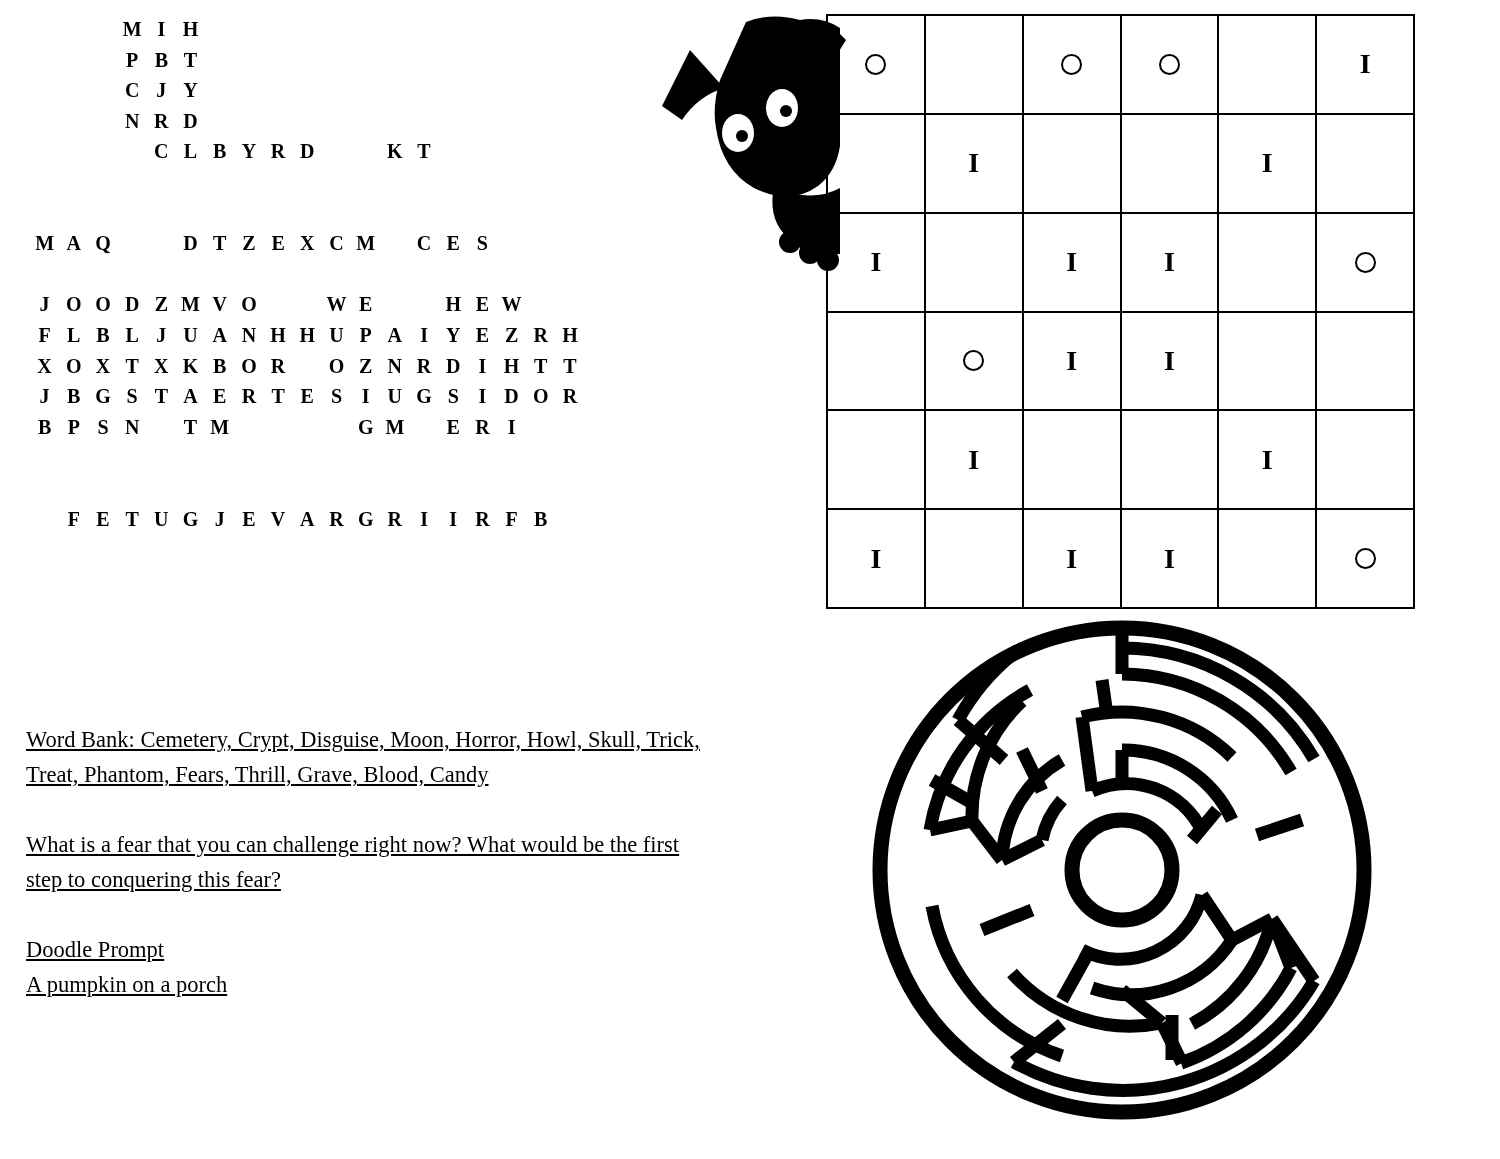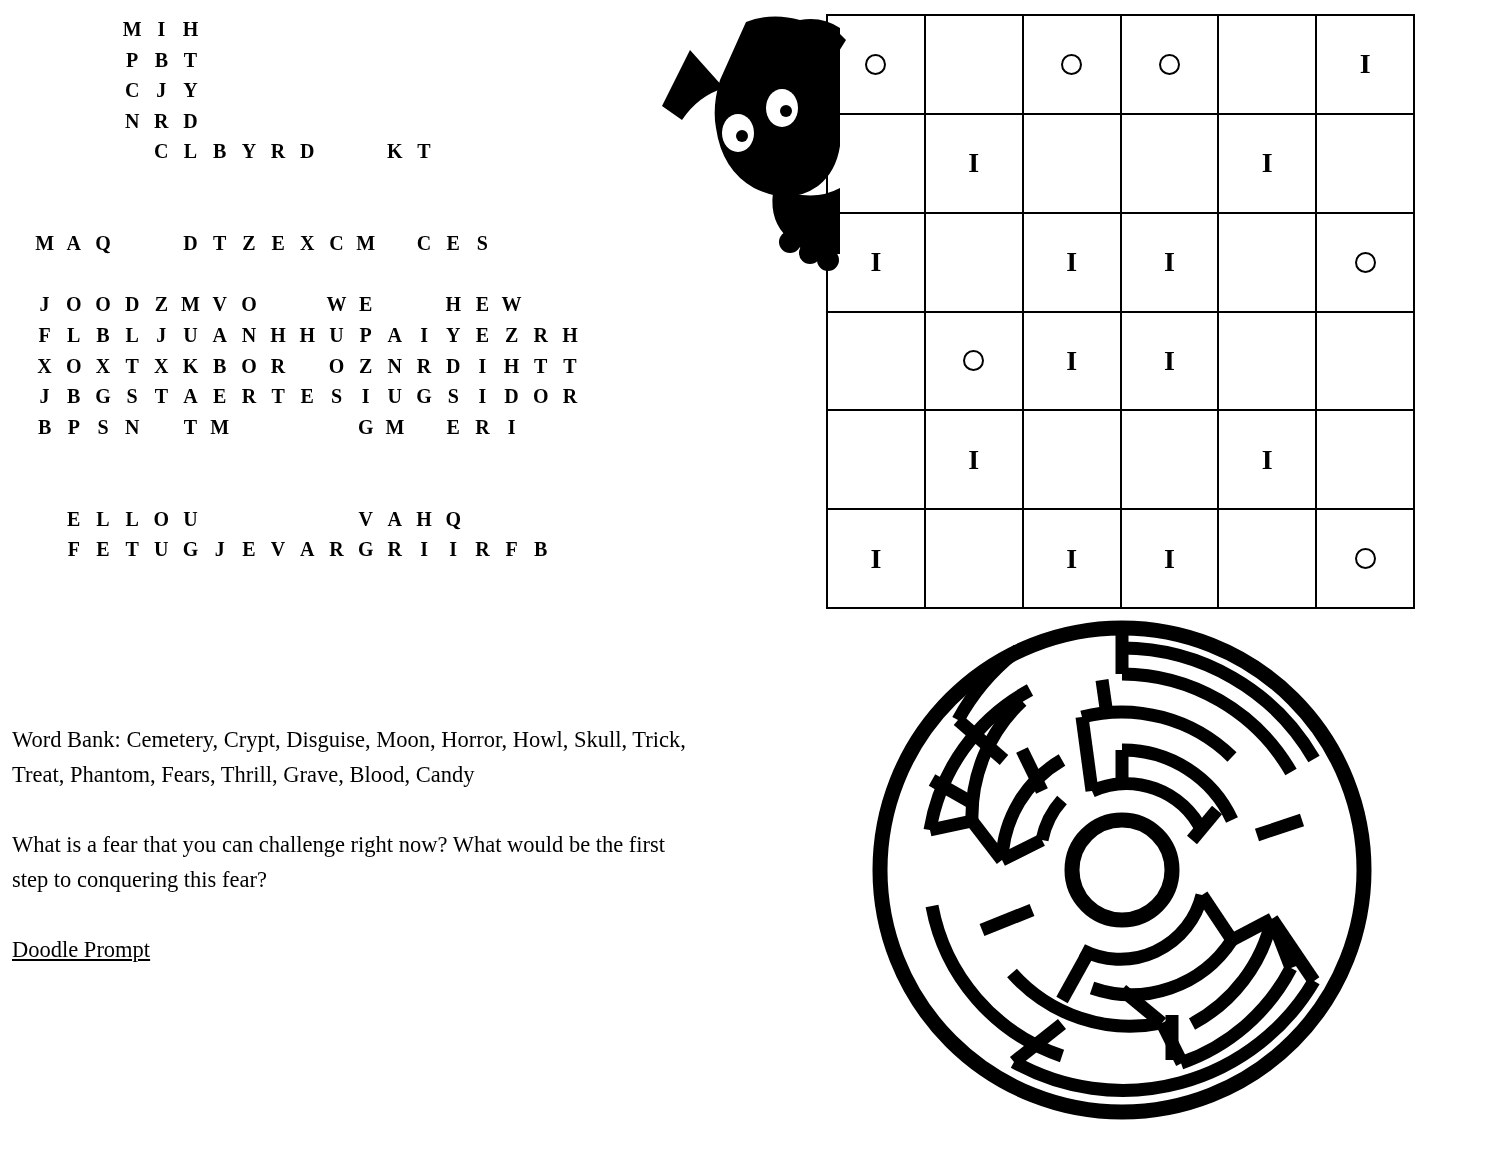--- a/index.html
+++ b/index.html
@@ -34,25 +34,26 @@
   }
   .ws-row span {
     display: inline-block;
     width: 29.2px;
     text-align: center;
   }
 
   
   #textblock {
     position: absolute;
-    left: 12px;
+    left: 26px;
     top: 722px;
     width: 690px;
     font-size: 22.5px;
     line-height: 35px;
+    text-decoration: underline;
   }
   #textblock p {
     margin: 0;
   }
   .spacer {
     height: 35px;
   }
   .underline-head {
     text-decoration: underline;
   }
@@ -121,21 +122,20 @@
     <div class="ws-row"><span>&nbsp;</span><span>&nbsp;</span><span>&nbsp;</span><span>&nbsp;</span><span>&nbsp;</span><span>&nbsp;</span><span>&nbsp;</span><span>&nbsp;</span><span>&nbsp;</span><span>&nbsp;</span><span>&nbsp;</span><span>&nbsp;</span><span>&nbsp;</span><span>&nbsp;</span><span>&nbsp;</span><span>&nbsp;</span><span>&nbsp;</span></div>
     <div class="ws-row"><span>M</span><span>A</span><span>Q</span><span>&nbsp;</span><span>&nbsp;</span><span>D</span><span>T</span><span>Z</span><span>E</span><span>X</span><span>C</span><span>M</span><span>&nbsp;</span><span>C</span><span>E</span><span>S</span></div>
     <div class="ws-row"><span>&nbsp;</span><span>&nbsp;</span><span>&nbsp;</span><span>&nbsp;</span><span>&nbsp;</span><span>&nbsp;</span><span>&nbsp;</span><span>&nbsp;</span><span>&nbsp;</span><span>&nbsp;</span><span>&nbsp;</span><span>&nbsp;</span><span>&nbsp;</span><span>&nbsp;</span><span>&nbsp;</span></div>
     <div class="ws-row"><span>J</span><span>O</span><span>O</span><span>D</span><span>Z</span><span>M</span><span>V</span><span>O</span><span>&nbsp;</span><span>&nbsp;</span><span>W</span><span>E</span><span>&nbsp;</span><span>&nbsp;</span><span>H</span><span>E</span><span>W</span></div>
     <div class="ws-row"><span>F</span><span>L</span><span>B</span><span>L</span><span>J</span><span>U</span><span>A</span><span>N</span><span>H</span><span>H</span><span>U</span><span>P</span><span>A</span><span>I</span><span>Y</span><span>E</span><span>Z</span><span>R</span><span>H</span></div>
     <div class="ws-row"><span>X</span><span>O</span><span>X</span><span>T</span><span>X</span><span>K</span><span>B</span><span>O</span><span>R</span><span>&nbsp;</span><span>O</span><span>Z</span><span>N</span><span>R</span><span>D</span><span>I</span><span>H</span><span>T</span><span>T</span></div>
     <div class="ws-row"><span>J</span><span>B</span><span>G</span><span>S</span><span>T</span><span>A</span><span>E</span><span>R</span><span>T</span><span>E</span><span>S</span><span>I</span><span>U</span><span>G</span><span>S</span><span>I</span><span>D</span><span>O</span><span>R</span></div>
     <div class="ws-row"><span>B</span><span>P</span><span>S</span><span>N</span><span>&nbsp;</span><span>T</span><span>M</span><span>&nbsp;</span><span>&nbsp;</span><span>&nbsp;</span><span>&nbsp;</span><span>G</span><span>M</span><span>&nbsp;</span><span>E</span><span>R</span><span>I</span></div>
     <div class="ws-row"><span>&nbsp;</span><span>&nbsp;</span><span>&nbsp;</span><span>&nbsp;</span><span>&nbsp;</span><span>&nbsp;</span><span>&nbsp;</span><span>&nbsp;</span><span>&nbsp;</span><span>&nbsp;</span><span>&nbsp;</span><span>&nbsp;</span></div>
     <div class="ws-row"><span>&nbsp;</span><span>&nbsp;</span><span>&nbsp;</span><span>&nbsp;</span><span>&nbsp;</span><span>&nbsp;</span><span>&nbsp;</span><span>&nbsp;</span><span>&nbsp;</span><span>&nbsp;</span><span>&nbsp;</span><span>&nbsp;</span><span>&nbsp;</span></div>
-    <div class="ws-row"><span>&nbsp;</span><span>E</span><span>L</span><span>L</span><span>O</span><span>U</span><span>&nbsp;</span><span>&nbsp;</span><span>&nbsp;</span><span>&nbsp;</span><span>&nbsp;</span><span>V</span><span>A</span><span>H</span><span>Q</span></div>
     <div class="ws-row"><span>&nbsp;</span><span>F</span><span>E</span><span>T</span><span>U</span><span>G</span><span>J</span><span>E</span><span>V</span><span>A</span><span>R</span><span>G</span><span>R</span><span>I</span><span>I</span><span>R</span><span>F</span><span>B</span></div>
     <div class="ws-row"><span>&nbsp;</span><span>&nbsp;</span><span>&nbsp;</span><span>&nbsp;</span><span>&nbsp;</span><span>&nbsp;</span><span>&nbsp;</span><span>&nbsp;</span><span>&nbsp;</span><span>&nbsp;</span><span>&nbsp;</span><span>&nbsp;</span><span>&nbsp;</span><span>&nbsp;</span><span>&nbsp;</span><span>&nbsp;</span><span>&nbsp;</span></div>
     <div class="ws-row"><span>&nbsp;</span><span>&nbsp;</span><span>&nbsp;</span><span>&nbsp;</span><span>&nbsp;</span><span>&nbsp;</span><span>&nbsp;</span><span>&nbsp;</span><span>&nbsp;</span><span>&nbsp;</span><span>&nbsp;</span><span>&nbsp;</span><span>&nbsp;</span></div>
   </div>
 
 <div id="cat">
   <svg viewBox="0 0 200 265" width="200" height="265" aria-hidden="true">
     <g fill="#000000">
 
       <path d="M96 12 L70 70 Q62 96 66 118 Q72 160 104 178 Q140 196 168 176 Q186 162 190 136 L190 18 Q172 6 150 10 Q122 2 96 12 Z"></path>
@@ -295,13 +295,14 @@
     </g>
   </svg>
 </div>
 
 <div id="textblock">
   <p>Word Bank: Cemetery, Crypt, Disguise, Moon, Horror, Howl, Skull, Trick, Treat, Phantom, Fears, Thrill, Grave, Blood, Candy</p>
   <div class="spacer"></div>
   <p>What is a fear that you can challenge right now? What would be the first step to conquering this fear?</p>
   <div class="spacer"></div>
   <p class="underline-head">Doodle Prompt</p>
+  <p>A pumpkin on a porch</p>
 </div>
 
 </body></html>

